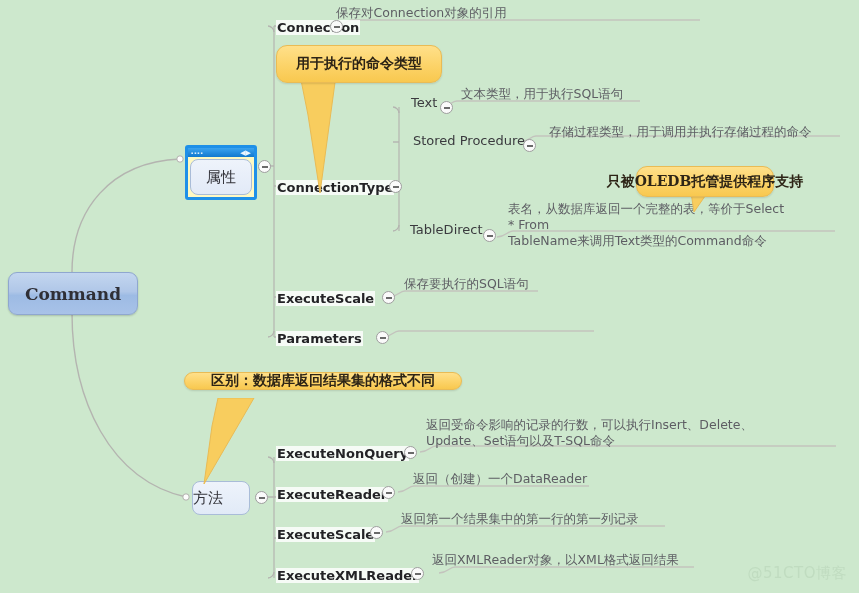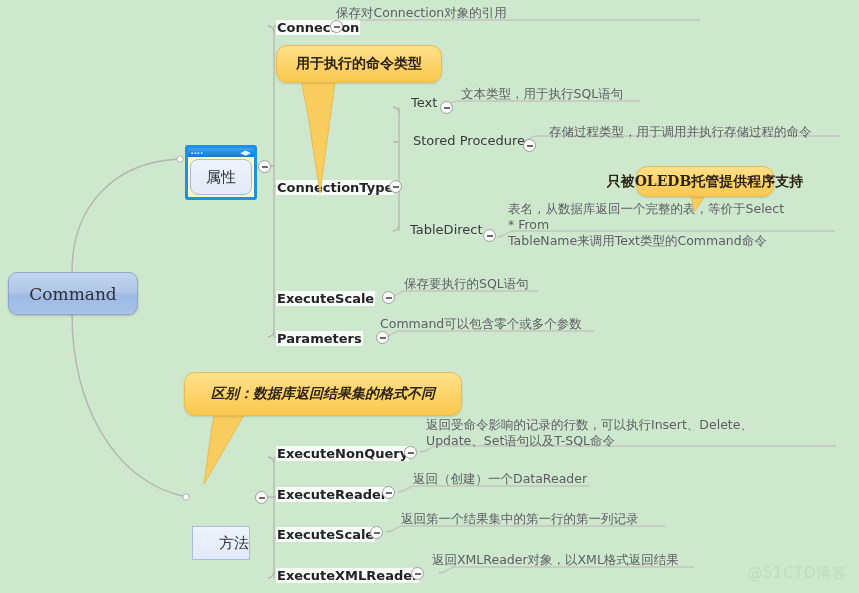--- a/index.html
+++ b/index.html
@@ -36,21 +36,21 @@
     border-radius: 9px;
     border: 1px solid #8fa7cf;
     background: linear-gradient(to bottom, #c3d6ef 0%, #b0c7e8 45%, #9dbbe4 55%, #a8c2e8 100%);
     box-shadow: 0 1px 2px rgba(0,0,0,0.18);
     display: flex;
     align-items: center;
     justify-content: center;
   }
   .root-node .lbl {
     font-family: "DejaVu Serif", "Liberation Serif", serif;
-    font-weight: normal;
+    font-weight: bold;
     font-size: 17px;
     color: #2f2f36;
   }
 
   
   .branch-window {
     position: absolute;
     border: 3px solid #1e90e8;
     background: #1e90e8;
     border-radius: 3px;
@@ -92,27 +92,26 @@
     font-family: "DejaVu Sans", "Liberation Sans", sans-serif;
     font-size: 15px;
     color: #33333a;
   }
   #node-attributes { left: 185px; top: 145px; width: 66px; }
   #node-attributes .branch-box { height: 34px; }
   #node-methods {
     position: absolute;
     left: 192px; top: 481px;
     width: 56px; height: 32px;
-    border-radius: 0;
+    border-radius: 8px;
     border: 1px solid #a9bcd8;
     background: linear-gradient(to bottom, #eef3fb 0%, #e1eaf7 100%);
     display: flex;
     align-items: center;
-    justify-content: flex-end;
-    margin-top: 45px;
+    justify-content: flex-start;
   }
   #node-methods .lbl {
     font-family: "DejaVu Sans", "Liberation Sans", sans-serif;
     font-size: 15px;
     color: #33333a;
   }
 
   
   .leaf {
     position: absolute;
@@ -307,21 +306,20 @@
   <div class="leaf bold" style="left:276px; top:289px;">
     <span class="txt">ExecuteScale</span>
   </div>
   <div class="minus" style="left:382px; top:291px;"></div>
   <div class="note" style="left:404px; top:276px;">保存要执行的SQL语句</div>
 
   <div class="leaf bold" style="left:276px; top:329px;">
     <span class="txt">Parameters</span>
   </div>
   <div class="minus" style="left:376px; top:331px;"></div>
-  <div class="note" style="left:380px; top:316px;">Command可以包含零个或多个参数</div>
 
   <div class="leaf bold" style="left:276px; top:444px;">
     <span class="txt">ExecuteNonQuery</span>
   </div>
   <div class="minus" style="left:404px; top:446px;"></div>
   <div class="note" style="left:426px; top:417px;">返回受命令影响的记录的行数，可以执行Insert、Delete、
 Update、Set语句以及T-SQL命令</div>
 
   <div class="leaf bold" style="left:276px; top:485px;">
     <span class="txt">ExecuteReader</span>
@@ -351,19 +349,19 @@
   <svg class="tail" style="left:690px; top:186px;" width="40" height="28">
     <polygon points="0,0 22,0 4,26" fill="#f8cd5e" stroke="#e9bb55" stroke-width="1"></polygon>
   </svg>
   <div class="callout" id="callout-oledb-only" style="left:636px; top:166px; width:138px; height:31px;">
     <span class="lbl">只被OLEDB托管提供程序支持</span>
   </div>
 
   <svg class="tail" style="left:198px; top:398px;" width="120" height="90">
     <polygon points="20,0 56,0 6,86 14,28" fill="#f8cd5e" stroke="#e9bb55" stroke-width="1"></polygon>
   </svg>
-  <div class="callout" id="callout-difference" style="left:184px; top:372px; width:278px; height:44px;font-style:italic;">
+  <div class="callout" id="callout-difference" style="left:184px; top:372px; width:278px; height:18px;">
     <span class="lbl">区别：数据库返回结果集的格式不同</span>
   </div>
 
   <div id="watermark">@51CTO博客</div>
 
 </div>
 
 </body></html>

